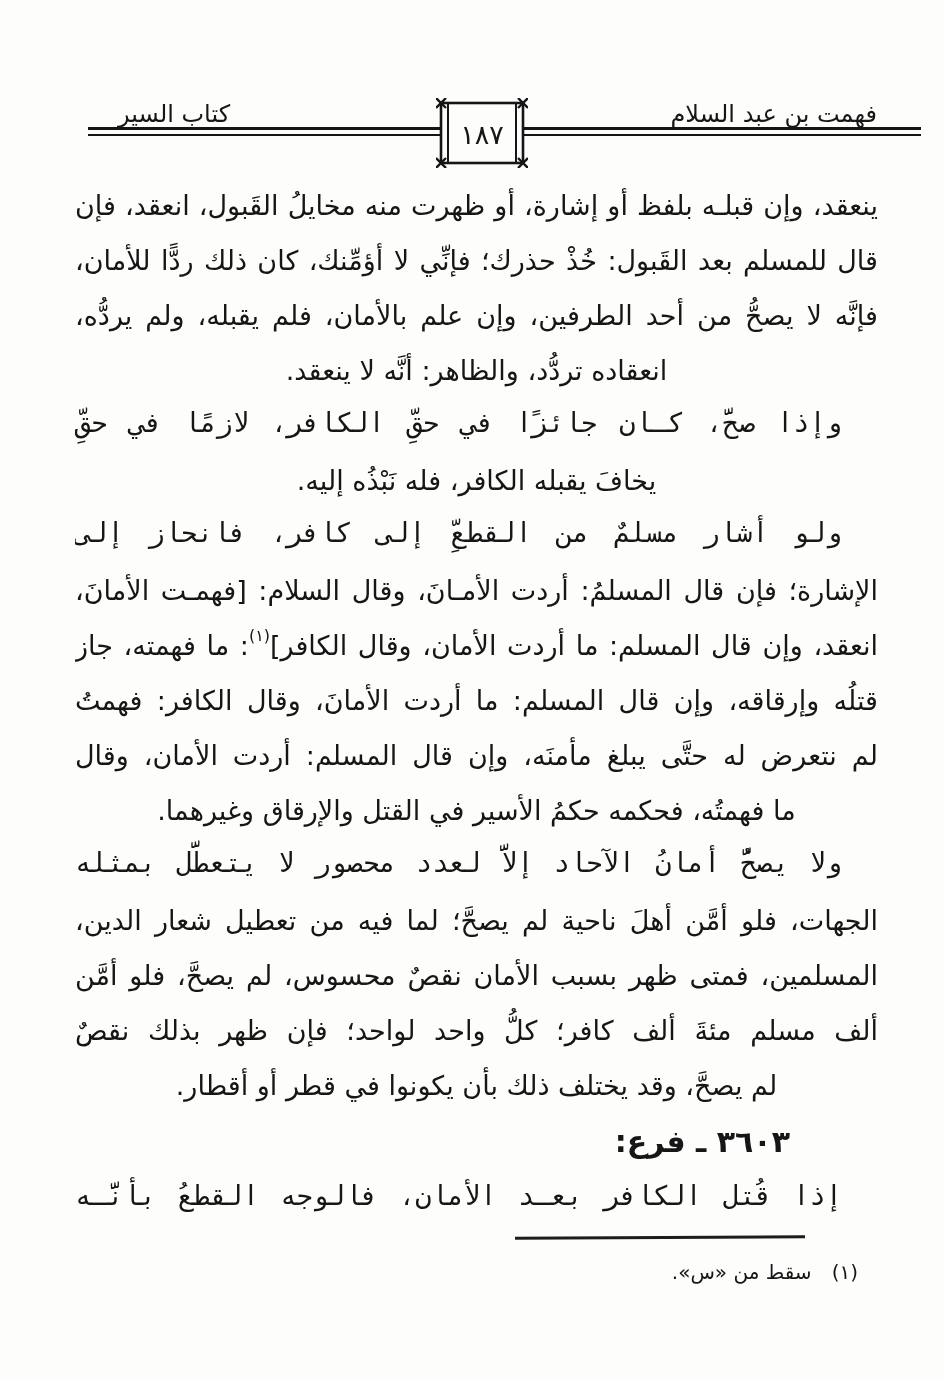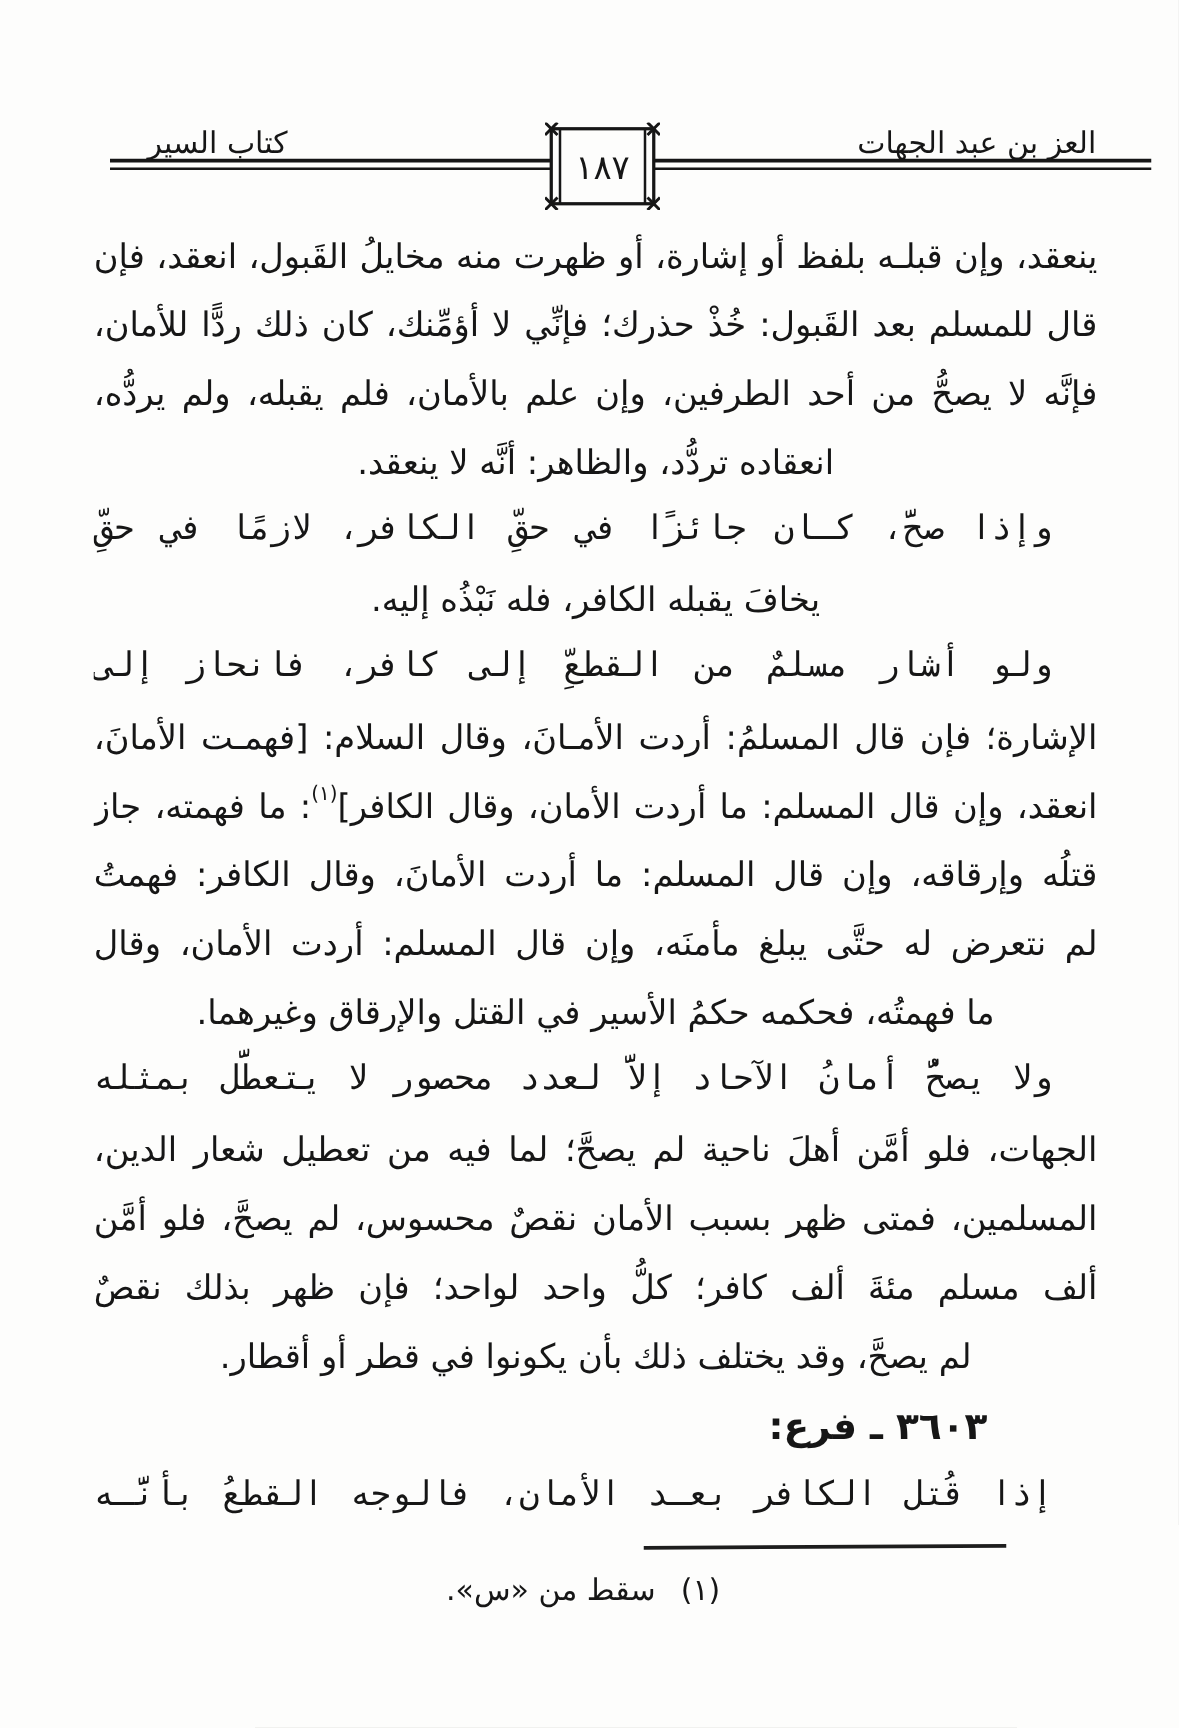--- a/index.html
+++ b/index.html
@@ -64,31 +64,31 @@
   }
   
   .footnote-rule{
     position:absolute;top:1236px;right:138px;
     width:290px;height:0;
     border-top:3px solid #1d1d1d;
     transform:rotate(-0.3deg);
   }
   .footnote{
     position:absolute;top:1252px;right:85px;left:75px;
-    font-size:24px;line-height:40px;
-    text-align:center;
+    font-size:20px;line-height:40px;
+    text-align:right;
   }
   .footnote .marker{margin-left:20px;}
 </style>
 </head>
 <body>
 
 <div class="page">
 
-  <div class="header-title right">العز بن عبد الجهات</div>
+  <div class="header-title right">فهمت بن عبد السلام</div>
   <div class="header-title left">كتاب السير</div>
   <div class="header-rule"></div>
 
   <div class="pagenum-box">
     <svg width="92" height="70" viewBox="0 0 92 70" fill="none" stroke="#161616">
       <rect x="5" y="5" width="82" height="60" fill="#fdfdfc" stroke-width="2.6"></rect>
       <line x1="12" y1="5" x2="12" y2="65" stroke-width="2"></line>
       <line x1="80" y1="5" x2="80" y2="65" stroke-width="2"></line>
       <path d="M0 0 L10 10 M10 0 L0 10" stroke-width="2.4"></path>
       <path d="M82 0 L92 10 M92 0 L82 10" stroke-width="2.4"></path>

